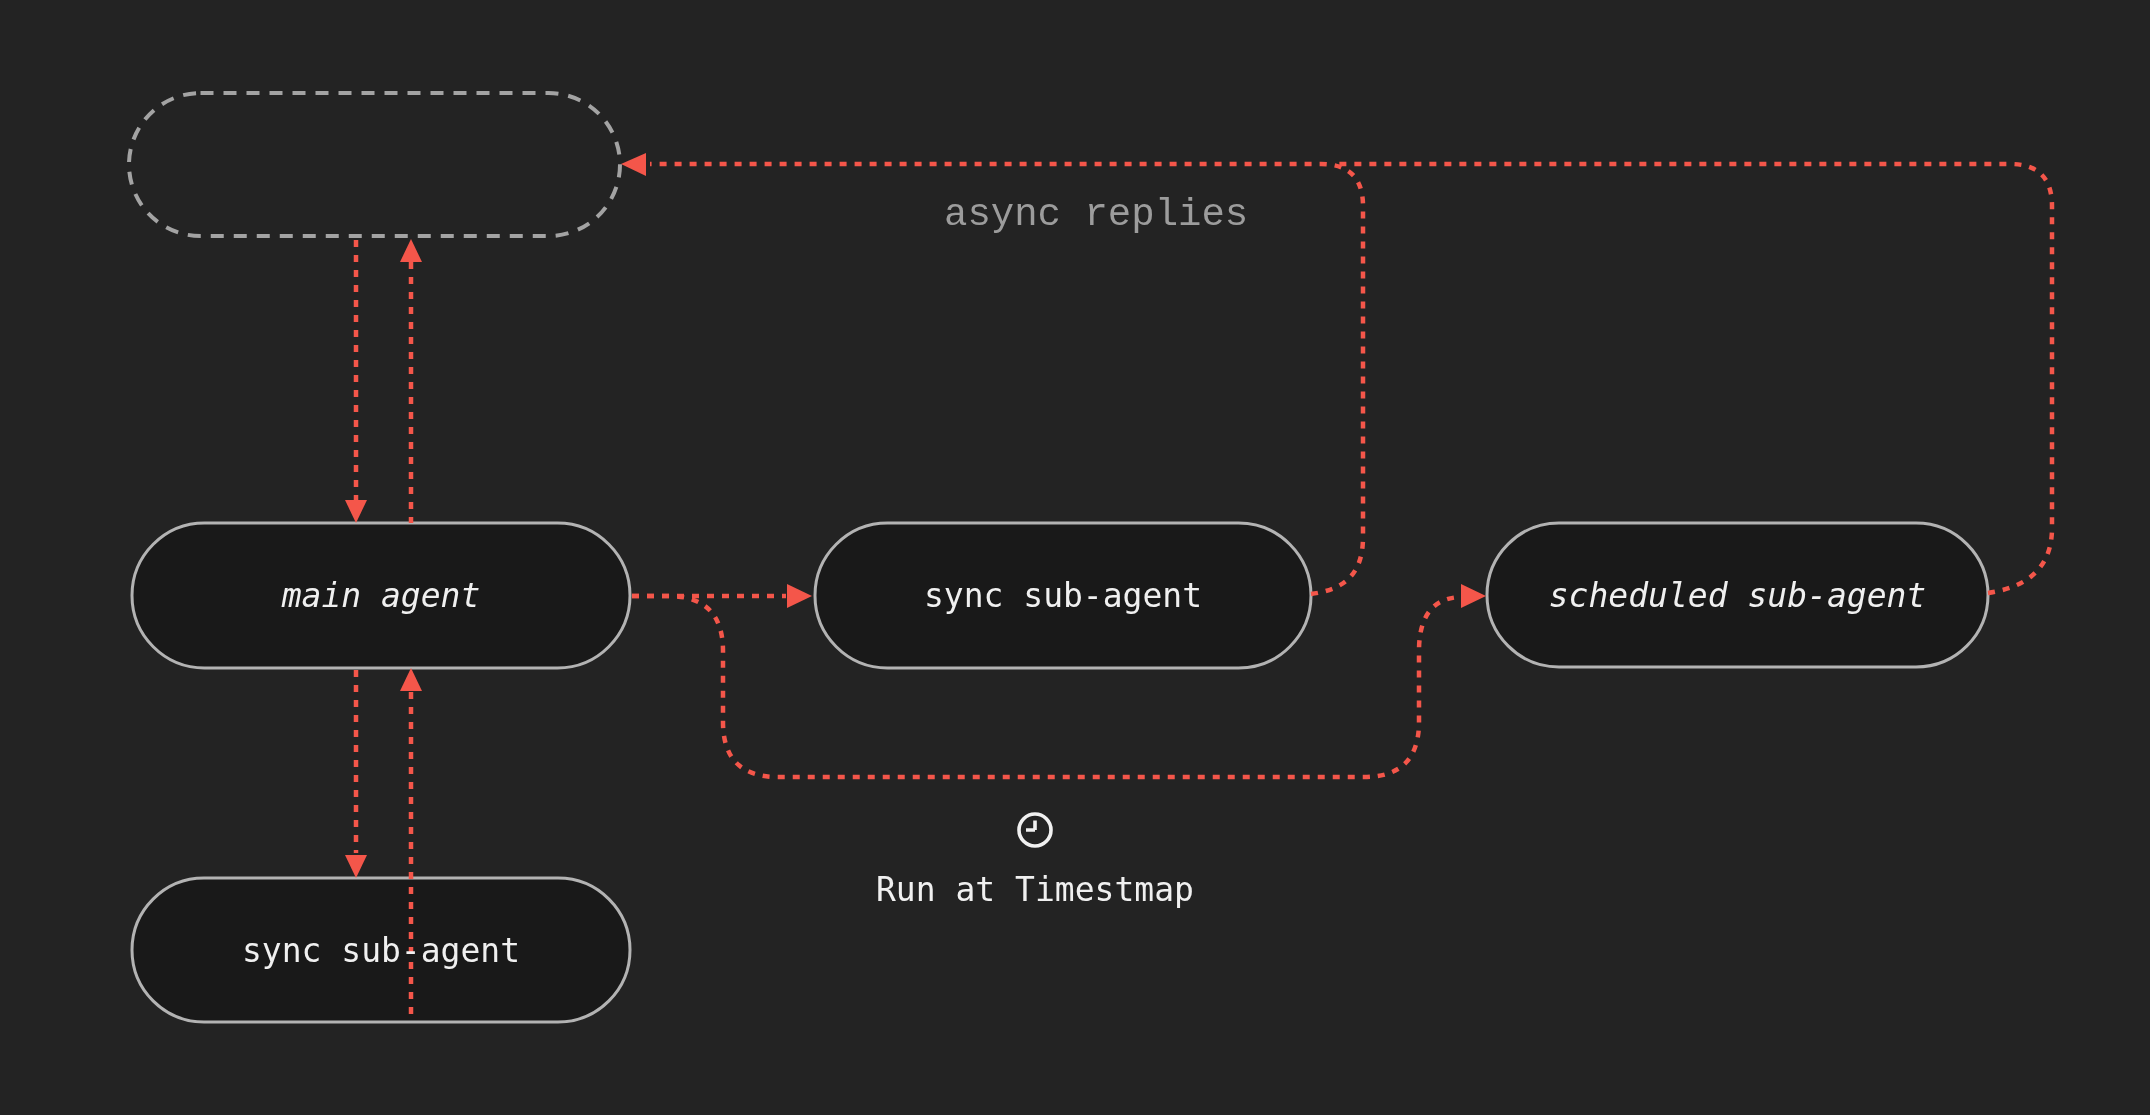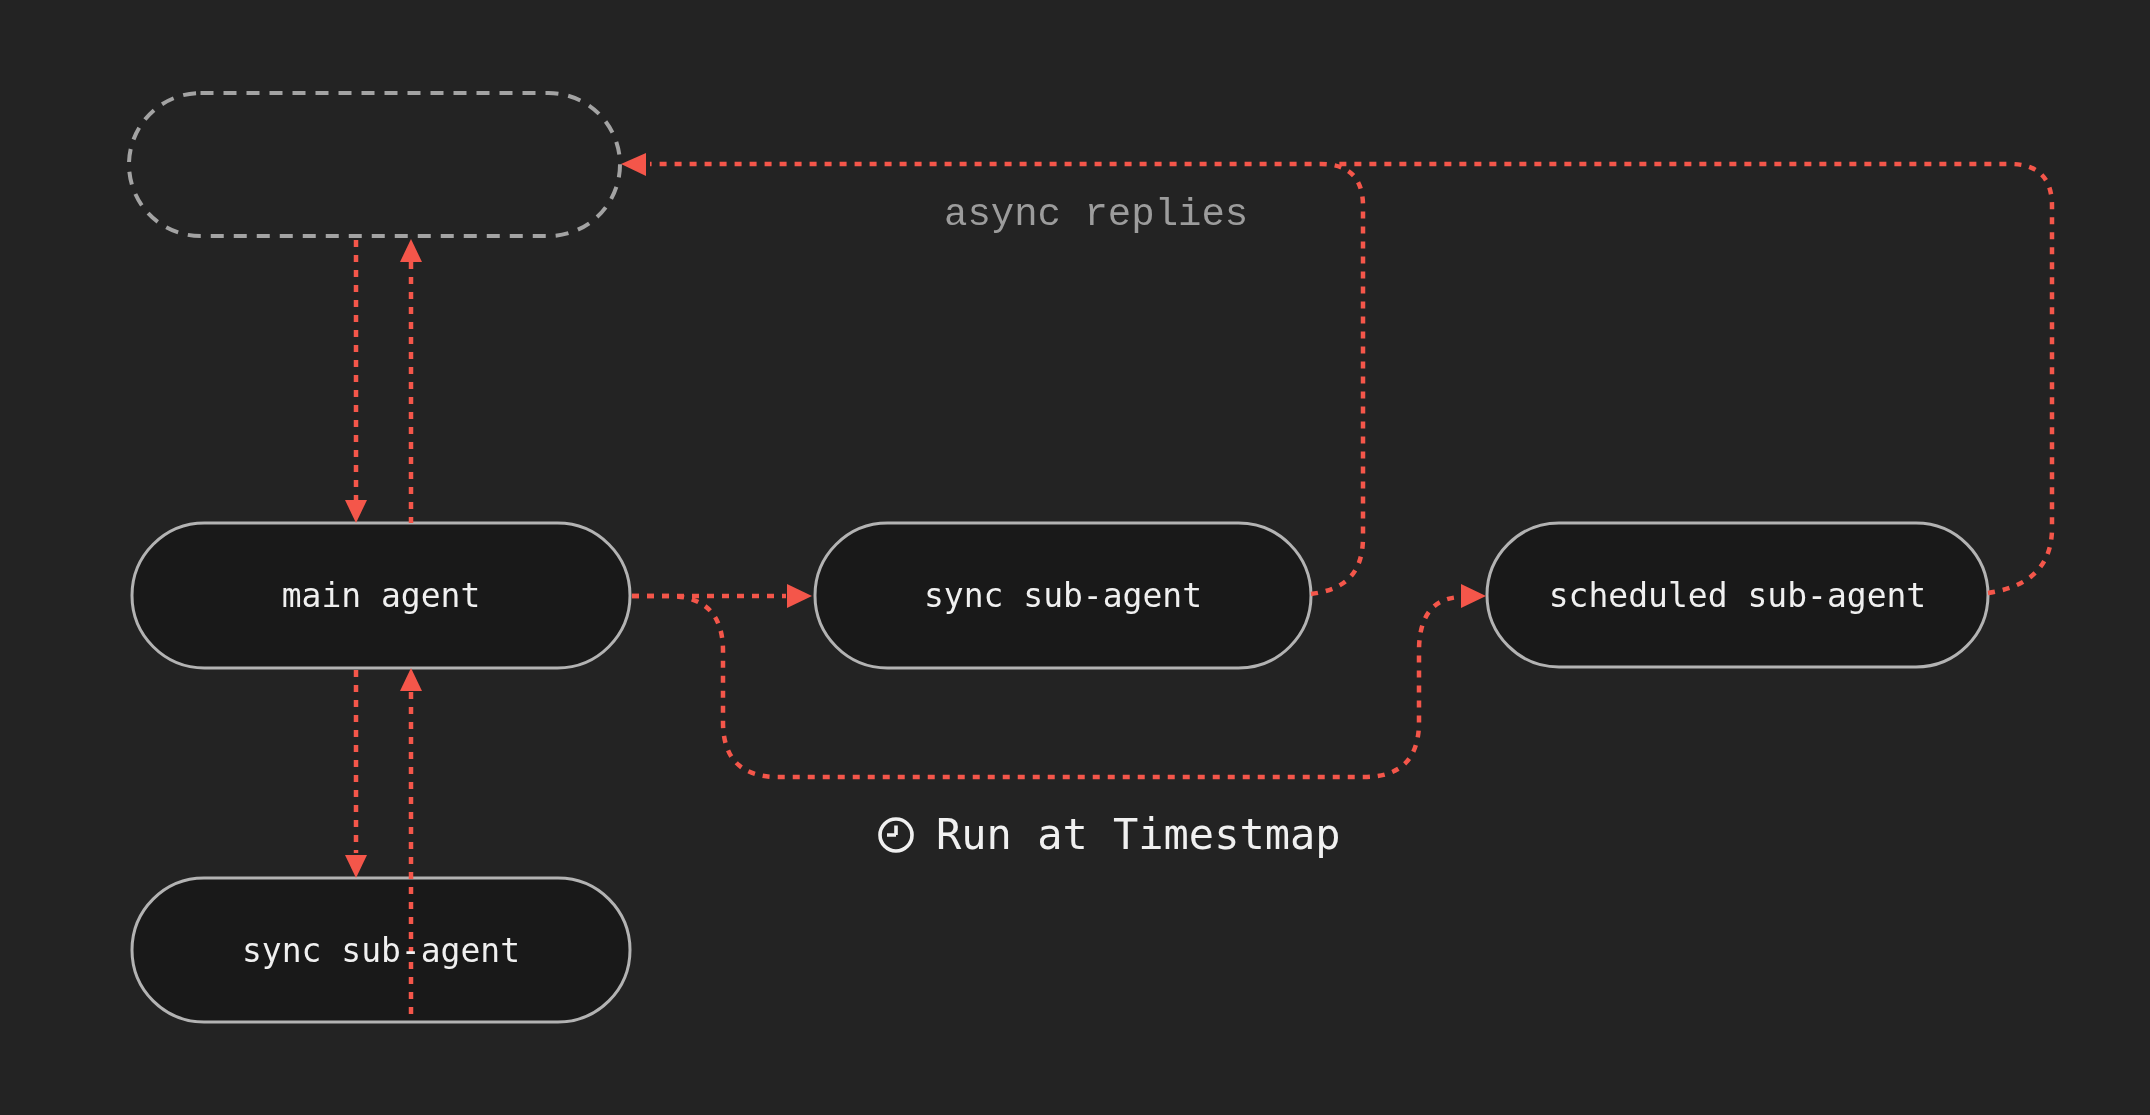--- a/index.html
+++ b/index.html
@@ -57,22 +57,23 @@
     line-height: 38px;
     font-family: Liberation Mono, monospace;
   }
   .caption.muted { color: #9c9c9c; }
   .runat-group {
     position: absolute;
     display: flex;
     align-items: center;
     gap: 20px;
     color: #f0f0f0;
-    font-size: 42px;
+    font-size: 33px;
     white-space: pre;
+    flex-direction: column;
   }
   .clock-icon-svg { display: block; }
 </style>
 </head>
 <body>
 
 <div id="canvas">
 
   <svg id="edges-svg" viewBox="0 0 2150 1115" xmlns="http://www.w3.org/2000/svg">
 
@@ -93,23 +94,23 @@
 
     <path class="arrowhead" d="M345,500 L367,500 L356,523 Z"></path>
     <path class="arrowhead" d="M400,262 L422,262 L411,239 Z"></path>
     <path class="arrowhead" d="M345,855 L367,855 L356,878 Z"></path>
     <path class="arrowhead" d="M400,691 L422,691 L411,668 Z"></path>
     <path class="arrowhead" d="M787,584 L787,608 L812,596 Z"></path>
     <path class="arrowhead" d="M1461,584 L1461,608 L1486,596 Z"></path>
     <path class="arrowhead" d="M646,153 L646,176 L621,164 Z"></path>
   </svg>
 
-  <div class="node-label" style="left:132px; top:523px; width:498px; height:145px;">main agent</div>
+  <div class="node-label" style="left:132px; top:523px; width:498px; height:145px;font-style:italic;">main agent</div>
   <div class="node-label" style="left:815px; top:523px; width:496px; height:145px;">sync sub-agent</div>
-  <div class="node-label" style="left:1487px; top:523px; width:501px; height:144px;">scheduled sub-agent</div>
+  <div class="node-label" style="left:1487px; top:523px; width:501px; height:144px;font-style:italic;">scheduled sub-agent</div>
   <div class="node-label" style="left:132px; top:878px; width:498px; height:144px;">sync sub-agent</div>
 
   <div class="caption muted" style="left:944px; top:196px;">async replies</div>
 
   <div class="runat-group" style="left:876px; top:810px;">
     <svg class="clock-icon-svg" width="40" height="40" viewBox="0 0 40 40">
       <circle cx="20" cy="20" r="16" fill="none" stroke="#f0f0f0" stroke-width="3.6"></circle>
       <path d="M20 20 V10.5 M20 20 H11" fill="none" stroke="#f0f0f0" stroke-width="3.6" stroke-linecap="butt"></path>
     </svg>
     <span>Run at Timestmap</span>

